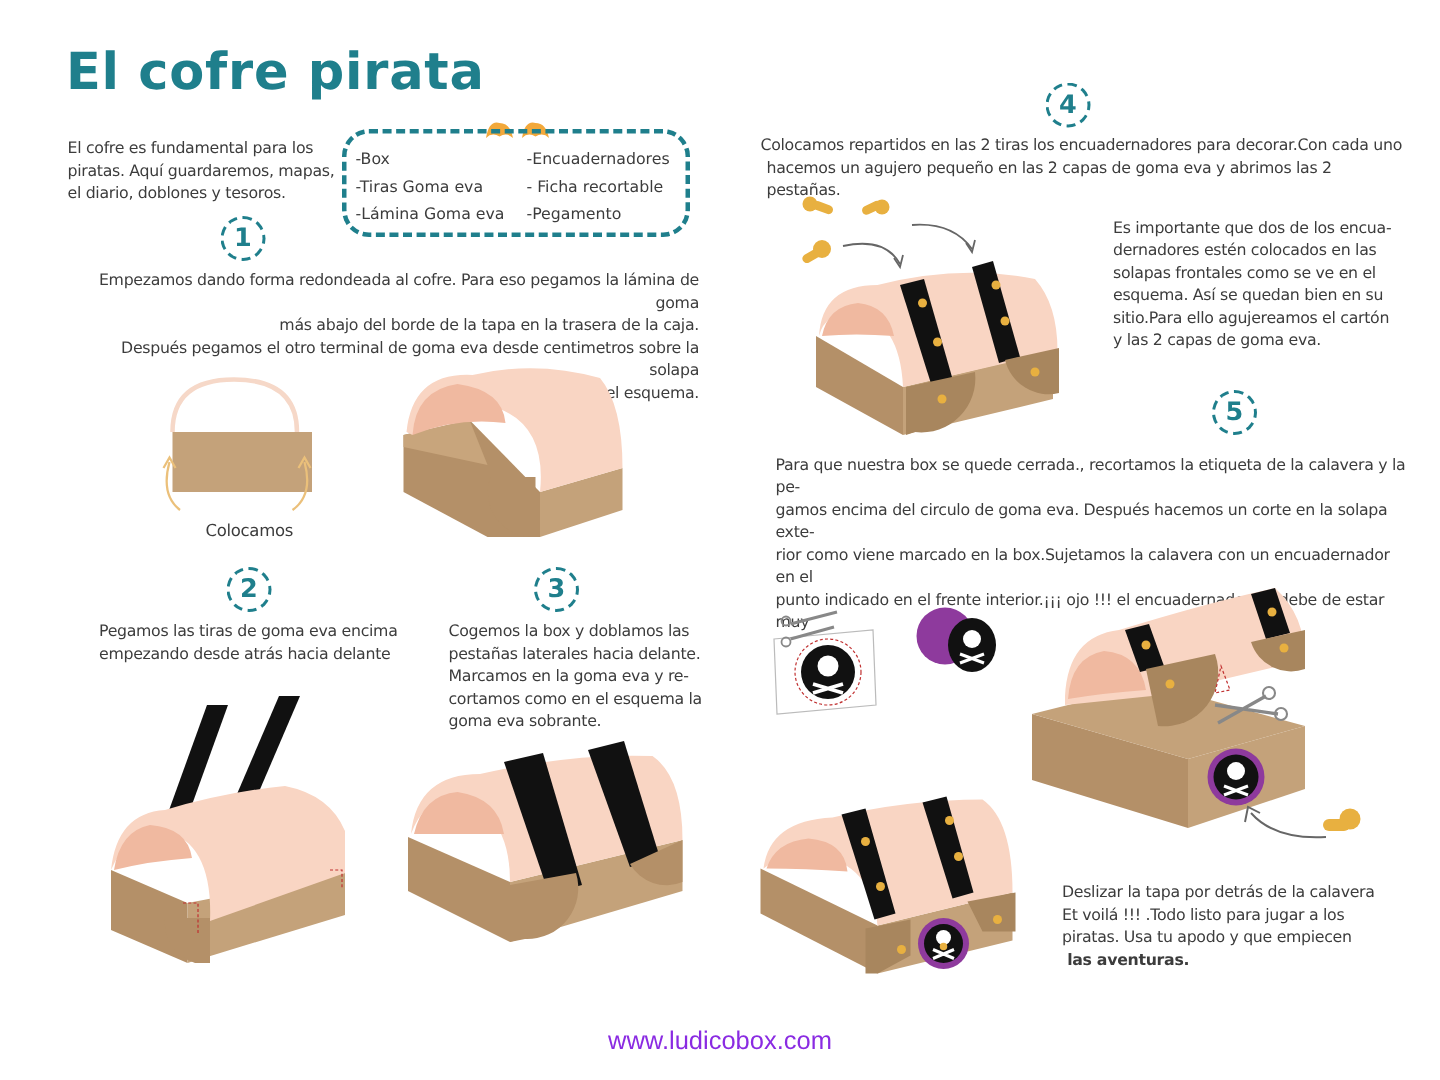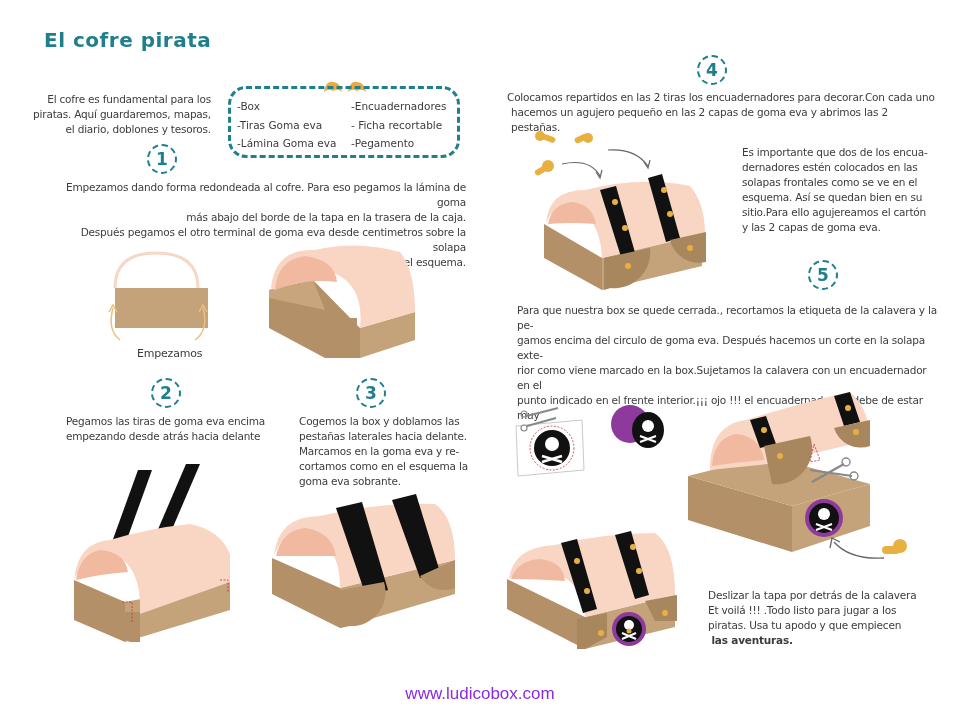--- a/index.html
+++ b/index.html
@@ -1,33 +1,33 @@
 <!DOCTYPE html>
 <html><head>
 <meta charset="utf-8">
 <style>
   * { box-sizing: border-box; margin: 0; padding: 0; }
   html, body { width: 960px; height: 720px; background: #ffffff; overflow: hidden; }
   body { position: relative; font-family: "DejaVu Sans", sans-serif; color: #3a3a3a; }
   .abs { position: absolute; }
-  .title { left: 44px; top: 28px; font-family: "DejaVu Sans", sans-serif; font-weight: bold; font-size: 20px; color: #1f7f8c; letter-spacing: 0.5px; }
+  .title { left: 44px; top: 28px; font-family: "DejaVu Sans", sans-serif; font-weight: bold; font-size: 34px; color: #1f7f8c; letter-spacing: 0.5px; }
   .txt { font-size: 10.5px; line-height: 15px; color: #3c3c3c; letter-spacing: -0.2px; }
   .step { width: 30px; height: 30px; border: 2.5px dashed #1f7f8c; border-radius: 50%; color: #1f7f8c; font-weight: bold; font-size: 17px; display: flex; align-items: center; justify-content: center; }
   .materials { left: 228px; top: 86px; width: 232px; height: 72px; border: 3px dashed #1f7f8c; border-radius: 18px; padding: 10px 8px 0 6px; display: grid; grid-template-columns: 114px 110px; row-gap: 0px; }
   .materials span { font-size: 10.5px; line-height: 15.5px; color: #3c3c3c; }
   .feet { left: 322px; top: 78px; }
   .footer { left: 0; width: 960px; top: 684px; text-align: center; font-size: 17px; color: #8a2be2; font-family: "Liberation Sans", sans-serif; }
   svg { overflow: visible; }
 </style>
 </head>
 <body>
 
 <div class="abs title">El cofre pirata</div>
 
-<div class="abs txt" style="left:31px; top:92px; width:180px;text-align:right;">
+<div class="abs txt" style="left:45px; top:92px; width:180px;">
   <div>El  cofre es  fundamental para los</div>
   <div>piratas. Aquí  guardaremos, mapas,</div>
   <div>el diario, doblones y tesoros.</div>
 </div>
 
 <svg class="abs feet" width="50" height="16">
   <path d="M2 14 Q4 2 11 4 Q18 4 20 14 Q16 10 11 13 Q6 10 2 14Z" fill="#f2a83a"></path>
   <path d="M26 14 Q28 2 35 4 Q42 4 44 14 Q40 10 35 13 Q30 10 26 14Z" fill="#f2a83a"></path>
 </svg>
 
@@ -49,21 +49,21 @@
 </div>
 
 <svg class="abs" style="left:95px; top:250px;" width="140" height="110">
   <path d="M20 38 Q20 3 61 3 Q103 3 103 38" fill="none" stroke="#f6d8c8" stroke-width="3"></path>
   <rect x="23" y="38" width="93" height="40" fill="#c4a27a" transform="translate(-3,0)"></rect>
   <path d="M25 90 Q12 80 18 58" fill="none" stroke="#ebc07a" stroke-width="1.5"></path>
   <path d="M14 62 L18 55 L22 62" fill="none" stroke="#ebc07a" stroke-width="1.5"></path>
   <path d="M100 90 Q114 80 108 58" fill="none" stroke="#ebc07a" stroke-width="1.5"></path>
   <path d="M104 62 L108 55 L112 62" fill="none" stroke="#ebc07a" stroke-width="1.5"></path>
 </svg>
-<div class="abs txt" style="left:137px; top:346px; font-size:11px;">Empezamos</div>
+<div class="abs txt" style="left:137px; top:346px; font-size:11px;">Colocamos</div>
 
 <svg class="abs" style="left:265px; top:240px;" width="170" height="125">
   <path d="M4 50 L48 40 L95 88 L95 118 L60 118 L4 88Z" fill="#b49068"></path>
   <path d="M95 88 L150 72 L150 100 L95 118Z" fill="#c4a27a"></path>
   <path d="M4 50 L48 40 L60 70 L4 58Z" fill="#c8a57c"></path>
   <path d="M62 78 A30 30 0 0 0 92 118 L92 78Z" fill="#b49068"></path>
   <path d="M6 48 Q10 8 50 10 Q92 0 135 12 Q150 30 150 72 L95 88 Q100 40 60 30 Q20 30 10 50Z" fill="#f9d5c3"></path>
   <path d="M10 50 Q12 20 40 16 Q70 20 72 42 Q40 38 10 50Z" fill="#f0b9a0"></path>
 </svg>
 

